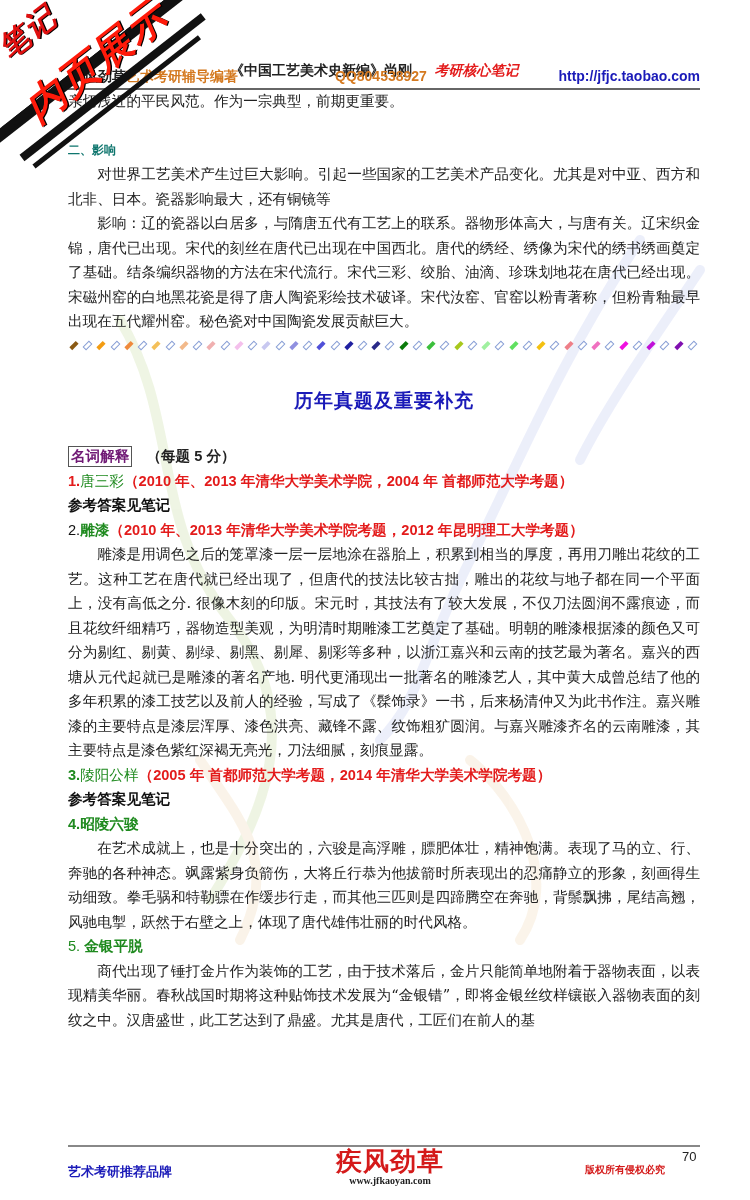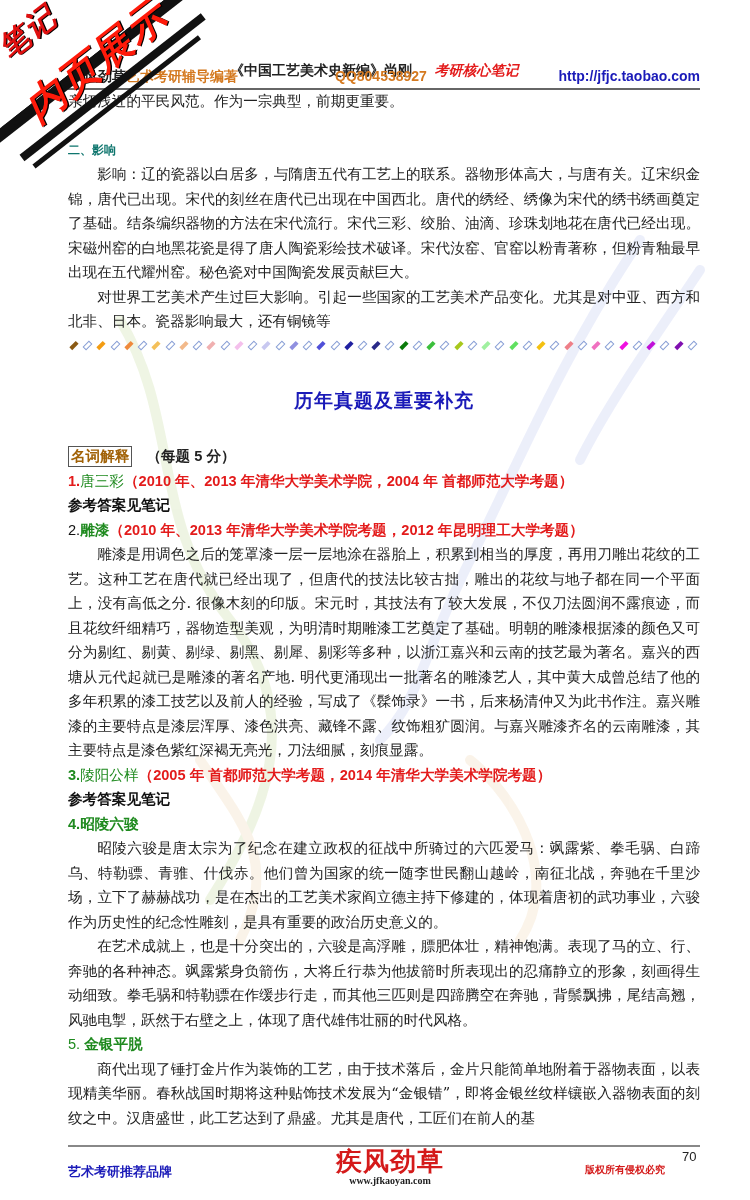--- a/index.html
+++ b/index.html
@@ -37,21 +37,21 @@
   .red { color: #e31b1b; font-family: "Liberation Sans", sans-serif; font-weight: bold; }
   .green { color: #1f8a1f; font-family: "Liberation Sans", sans-serif; font-weight: bold; }
   .black-b { color: #111; font-family: "Liberation Sans", sans-serif; font-weight: bold; }
 
   .diamonds { display: flex; gap: 0px; margin-top: 4px; height: 16px; align-items: center; }
   .dia { width: 9px; height: 9px; transform: rotate(45deg); margin: 0 5.4px 0 4px; }
   .dia.outline { background: #fff; border: 1px solid #8aa0d6; }
 
   .section-title { text-align: center; color: #1a1ab8; font-family: "DejaVu Serif", serif; font-weight: bold; font-size: 19px; letter-spacing: 1px; }
 
-  .term-box { display: inline-block; border: 1.5px solid #555; color: #a16207; font-family: "Liberation Sans", sans-serif; font-weight: bold; padding: 0 2px; line-height: 19px; margin-right: 14px; }
+  .term-box { display: inline-block; border: 1.5px solid #555; color: #701a75; font-family: "Liberation Sans", sans-serif; font-weight: bold; padding: 0 2px; line-height: 19px; margin-right: 14px; }
   .pts { font-family: "Liberation Sans", sans-serif; font-weight: bold; color: #222; text-align: center; }
 
   
   .footer-rule { position: absolute; top: 1145px; left: 68px; width: 632px; height: 2px; background: #888; z-index: 2; }
   .page-num { position: absolute; top: 1149px; left: 682px; font-family: "Liberation Sans", sans-serif; font-size: 13px; color: #222; z-index: 2; }
   .footer-left { position: absolute; top: 1163px; left: 68px; color: #1a1ab8; font-family: "Liberation Sans", sans-serif; font-weight: bold; font-size: 13px; z-index: 2; }
   .footer-right { position: absolute; top: 1163px; left: 585px; color: #d41a1a; font-family: "Liberation Sans", sans-serif; font-weight: bold; font-size: 10px; z-index: 2; }
   .footer-logo { position: absolute; top: 1147px; left: 335px; width: 110px; text-align: center; z-index: 2; }
   .logo-mark { font-family: "Liberation Sans", sans-serif; font-weight: bold; font-size: 26px; color: #d41a1a; letter-spacing: 1px; line-height: 28px; position: relative; }
   .logo-art { position: absolute; right: 6px; top: -4px; font-size: 7px; color: #d41a1a; font-weight: normal; }
@@ -91,22 +91,22 @@
     <span class="qq">QQ804538927</span>
     <span class="shop-url">http://jfjc.taobao.com</span>
   </div>
   <div class="header-rule"></div>
 </div>
 
 <div class="content">
   <div class="p" style="margin-top:-1px;">亲切浅近的平民风范。作为一宗典型，前期更重要。</div>
 
   <div class="green-h" style="margin-top:24px;">二、影响</div>
+  <div class="p indent">对世界工艺美术产生过巨大影响。引起一些国家的工艺美术产品变化。尤其是对中亚、西方和北非、日本。瓷器影响最大，还有铜镜等</div>
   <div class="p indent">影响：辽的瓷器以白居多，与隋唐五代有工艺上的联系。器物形体高大，与唐有关。辽宋织金锦，唐代已出现。宋代的刻丝在唐代已出现在中国西北。唐代的绣经、绣像为宋代的绣书绣画奠定了基础。结条编织器物的方法在宋代流行。宋代三彩、绞胎、油滴、珍珠划地花在唐代已经出现。宋磁州窑的白地黑花瓷是得了唐人陶瓷彩绘技术破译。宋代汝窑、官窑以粉青著称，但粉青釉最早出现在五代耀州窑。秘色瓷对中国陶瓷发展贡献巨大。</div>
-  <div class="p indent">对世界工艺美术产生过巨大影响。引起一些国家的工艺美术产品变化。尤其是对中亚、西方和北非、日本。瓷器影响最大，还有铜镜等</div>
 
   <div class="diamonds" id="diamonds">
       <span class="dia" style="background: rgb(139, 90, 20);"></span>
       <span class="dia outline"></span>
       <span class="dia" style="background: rgb(243, 156, 18);"></span>
       <span class="dia outline"></span>
       <span class="dia" style="background: rgb(239, 138, 60);"></span>
       <span class="dia outline"></span>
       <span class="dia" style="background: rgb(244, 192, 90);"></span>
       <span class="dia outline"></span>
@@ -167,21 +167,20 @@
   <div class="p indent">雕漆是用调色之后的笼罩漆一层一层地涂在器胎上，积累到相当的厚度，再用刀雕出花纹的工艺。这种工艺在唐代就已经出现了，但唐代的技法比较古拙，雕出的花纹与地子都在同一个平面上，没有高低之分. 很像木刻的印版。宋元时，其技法有了较大发展，不仅刀法圆润不露痕迹，而且花纹纤细精巧，器物造型美观，为明清时期雕漆工艺奠定了基础。明朝的雕漆根据漆的颜色又可分为剔红、剔黄、剔绿、剔黑、剔犀、剔彩等多种，以浙江嘉兴和云南的技艺最为著名。嘉兴的西塘从元代起就已是雕漆的著名产地. 明代更涌现出一批著名的雕漆艺人，其中黄大成曾总结了他的多年积累的漆工技艺以及前人的经验，写成了《髹饰录》一书，后来杨清仲又为此书作注。嘉兴雕漆的主要特点是漆层浑厚、漆色洪亮、藏锋不露、纹饰粗犷圆润。与嘉兴雕漆齐名的云南雕漆，其主要特点是漆色紫红深褐无亮光，刀法细腻，刻痕显露。</div>
 
   <div>
     <span class="green">3.</span><span class="green" style="font-weight:normal;">陵阳公样</span><span class="red">（2005 年  首都师范大学考题，2014 年清华大学美术学院考题）</span>
   </div>
   <div class="black-b">参考答案见笔记</div>
 
   <div>
     <span class="green">4.</span><span class="green">昭陵六骏</span>
   </div>
-  <div class="p indent">昭陵六骏是唐太宗为了纪念在建立政权的征战中所骑过的六匹爱马：飒露紫、拳毛䯄、白蹄乌、特勒骠、青骓、什伐赤。他们曾为国家的统一随李世民翻山越岭，南征北战，奔驰在千里沙场，立下了赫赫战功，是在杰出的工艺美术家阎立德主持下修建的，体现着唐初的武功事业，六骏作为历史性的纪念性雕刻，是具有重要的政治历史意义的。</div>
   <div class="p indent">在艺术成就上，也是十分突出的，六骏是高浮雕，膘肥体壮，精神饱满。表现了马的立、行、奔驰的各种神态。飒露紫身负箭伤，大将丘行恭为他拔箭时所表现出的忍痛静立的形象，刻画得生动细致。拳毛䯄和特勒骠在作缓步行走，而其他三匹则是四蹄腾空在奔驰，背鬃飘拂，尾结高翘，风驰电掣，跃然于右壁之上，体现了唐代雄伟壮丽的时代风格。</div>
 
   <div>
     <span class="green" style="font-weight:normal;">5. </span><span class="green">金银平脱</span>
   </div>
   <div class="p indent">商代出现了锤打金片作为装饰的工艺，由于技术落后，金片只能简单地附着于器物表面，以表现精美华丽。春秋战国时期将这种贴饰技术发展为“金银错”，即将金银丝纹样镶嵌入器物表面的刻纹之中。汉唐盛世，此工艺达到了鼎盛。尤其是唐代，工匠们在前人的基</div>
 </div>
 
 <div class="footer-rule"></div>
 <div class="page-num">70</div>

